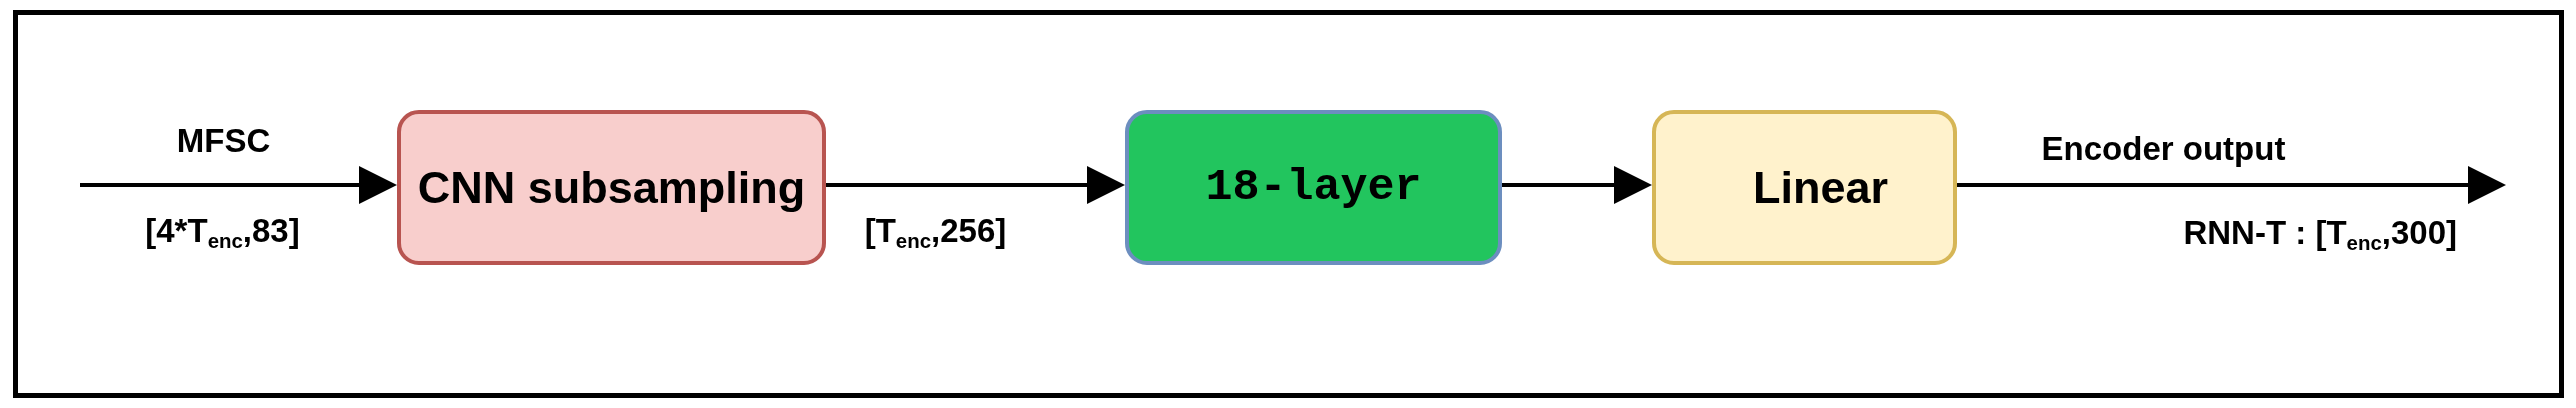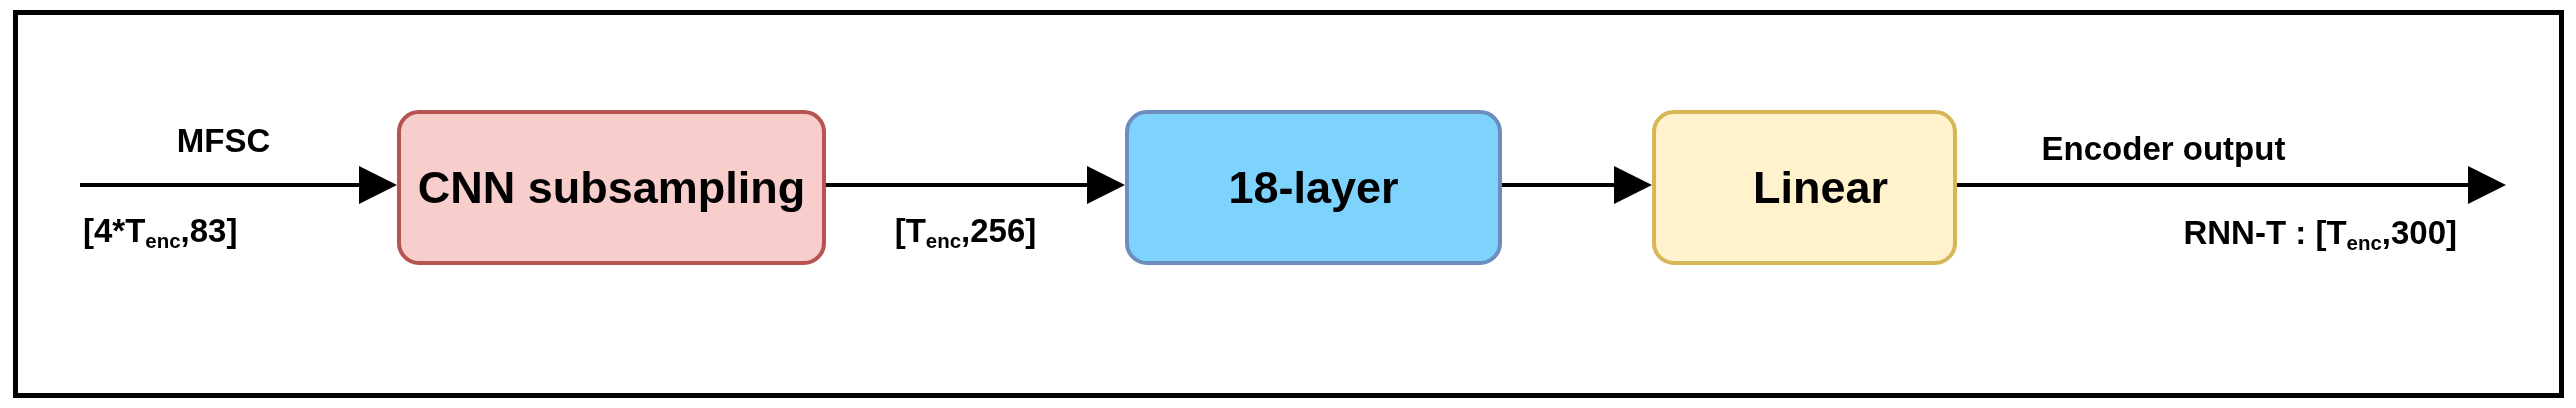--- a/index.html
+++ b/index.html
@@ -61,22 +61,22 @@
     line-height: 49px;
     white-space: nowrap;
   }
   .lbl sub {
     font-size: 0.62em;
     line-height: 0;
     vertical-align: -0.28em;
   }
   .lbl .sep { white-space: pre; }
   .lbl-mfsc        { left: 84px;  width: 279px; top: 116px; text-align: center; }
-  .lbl-inshape     { left: 83px;  width: 279px; top: 206px; }
-  .lbl-midshape    { left: 826px; width: 279px; top: 206px; text-align: center; }
+  .lbl-inshape     { left: 83px;  width: 279px; top: 206px; text-align: center; }
+  .lbl-midshape    { left: 796px; width: 279px; top: 206px; text-align: center; }
   .lbl-encout      { left: 2024px; width: 279px; top: 124px; text-align: center; }
   .lbl-rnnt        { right: 119px; top: 208px; text-align: right; }
   .lbl-thiswork    { right: 119px; top: 270px; text-align: right; }
 </style>
 </head>
 <body>
 
 <div class="canvas">
   <div class="frame" style="border-color: rgb(0, 0, 0);"></div>
 
@@ -93,21 +93,21 @@
     <div class="arrow-head" style="border-left-color: rgb(0, 0, 0);"></div>
   </div>
   <div class="arrow arrow-output">
     <div class="arrow-line" style="background-color: rgb(0, 0, 0);"></div>
     <div class="arrow-head" style="border-left-color: rgb(0, 0, 0);"></div>
   </div>
 
   <div class="node node-cnn" style="background-color: rgb(248, 206, 204); border-color: rgb(184, 84, 80);">
     <span>CNN subsampling</span>
   </div>
-  <div class="node node-conformer" style="background-color: #7dd3fc; border-color: rgb(108, 142, 191);">
+  <div class="node node-conformer" style="background-color: #22c55e; border-color: rgb(108, 142, 191); font-family: Liberation Mono, monospace;">
     <span>18-layer</span>
   </div>
   <div class="node node-linear" style="background-color: rgb(255, 242, 204); border-color: rgb(214, 182, 86); padding-left: 32px;">
     <span>Linear</span>
   </div>
 
   <div class="lbl lbl-mfsc">MFSC</div>
 
   <div class="lbl lbl-inshape">
     <span>[4*T</span><sub>enc</sub><span>,83]</span>

